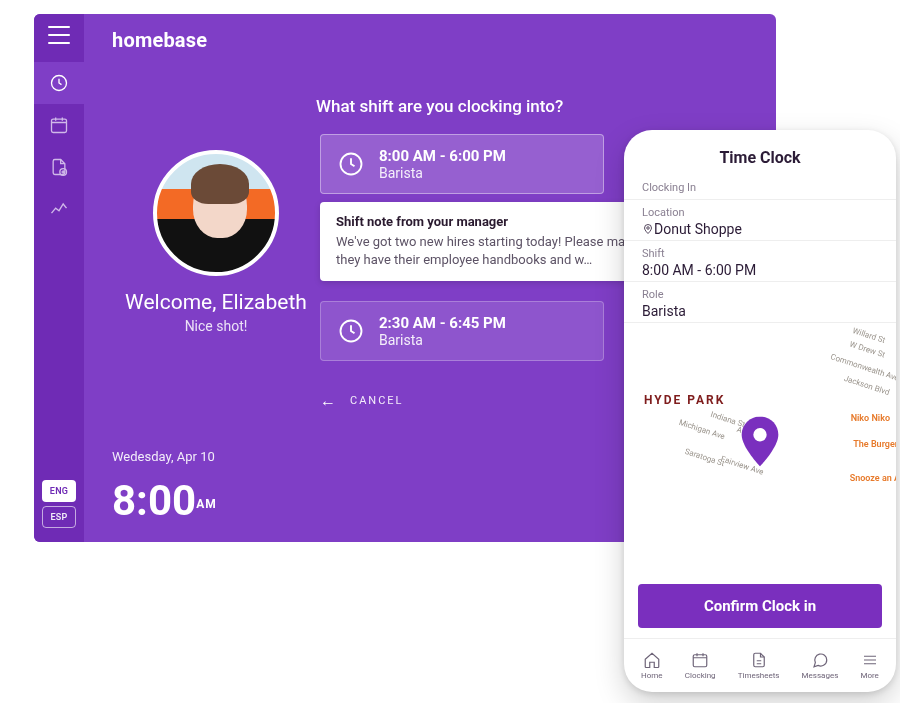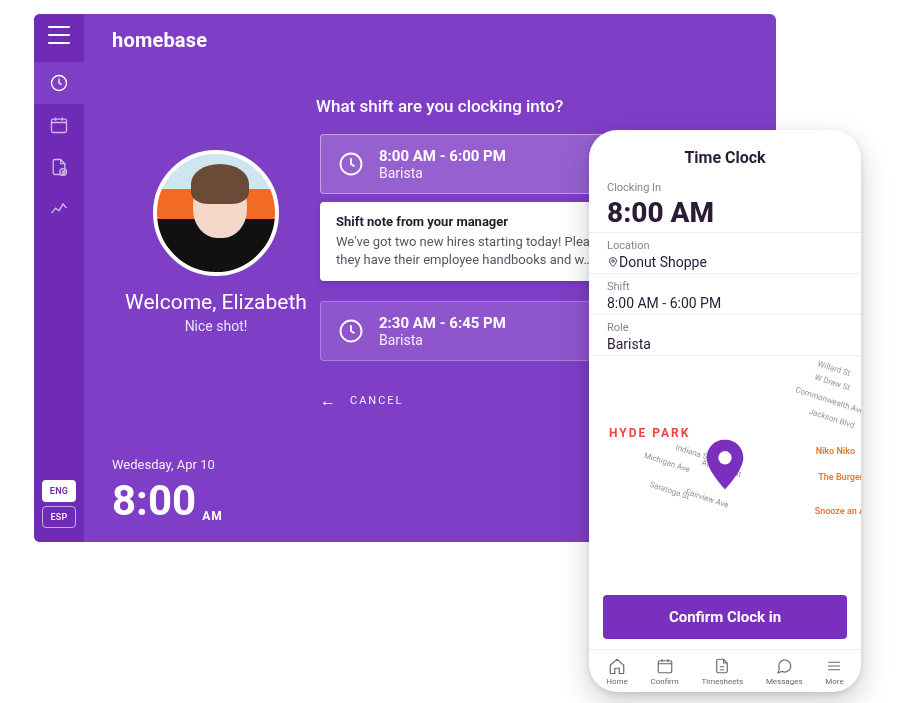--- a/index.html
+++ b/index.html
@@ -72,22 +72,22 @@
     position:absolute; left:34px; top:10px; width:58px;height:40px;
     background:#6b4a37; border-radius:50% 50% 30% 30%;
     z-index:1;
   }
   .welcome { margin-top:14px; font-size:21px; font-weight:400; }
   .subtext { margin-top:4px; font-size:14px; color:rgba(255,255,255,.85); }
 
   .clock-area {
     position:absolute; left:28px; bottom:20px;
   }
-  .date-line { font-size:13px; color:rgba(255,255,255,.9); margin-bottom:8px; }
-  .time-line { font-size:42px; font-weight:700; display:flex; align-items:flex-end; gap:6px; line-height:1; }
+  .date-line { font-size:13px; color:rgba(255,255,255,.9); margin-bottom:16px; }
+  .time-line { font-size:42px; font-weight:700; display:flex; align-items:center; gap:0; line-height:1; }
   .time-line .ampm { font-size:12px; font-weight:700; margin-top:6px; letter-spacing:1px; }
 
   .content-col { flex:1; padding: 34px 0 0 0; }
   .prompt { font-size:17px; font-weight:500; margin-bottom: 18px; margin-left:-4px; }
 
   .shift-card {
     background: rgba(255,255,255,.12);
     border:1px solid rgba(255,255,255,.25);
     border-radius:4px;
     display:flex; align-items:center; gap:14px;
@@ -112,21 +112,21 @@
   .note-card .ntitle { font-weight:700; font-size:13px; margin-bottom:4px; color:#2a1a2f; }
   .note-card .nbody  { color:#5d5366; line-height:1.4; }
 
   .cancel-row { display:flex; align-items:center; gap:14px; margin-top: 30px; margin-left:0; }
   .cancel-row .arrow { font-size:16px; }
   .cancel-row .lbl { font-size:11px; letter-spacing:2px; color:rgba(255,255,255,.9); }
 
   
   .phone {
     position:absolute;
-    left: 589px; top: 130px;
+    left: 624px; top: 130px;
     width: 272px; height: 562px;
     background:#fff;
     border-radius: 28px;
     box-shadow: 0 12px 30px rgba(0,0,0,.18), 0 2px 6px rgba(0,0,0,.12);
     overflow:hidden;
     display:flex; flex-direction:column;
   }
   .phone-header { text-align:center; font-size:16px; font-weight:700; padding:18px 0 8px; color:#2b1b36; }
   .section { padding: 6px 18px 3px; border-bottom:1px solid #eee; }
   .section:last-of-type{border-bottom:none;}
@@ -139,36 +139,36 @@
     flex:1; position:relative; background: #f0efed;
     background-image:
       linear-gradient(#e3e1dd 1px, transparent 1px),
       linear-gradient(90deg,#e3e1dd 1px, transparent 1px);
     background-size: 30px 30px;
     transform: rotate(-18deg) scale(1.4);
     transform-origin: center;
   }
   .map-wrap { flex:1; position:relative; overflow:hidden; min-height:160px;}
   .street-lbl { position:absolute; font-size:8px; color:#9a948c; white-space:nowrap; transform: rotate(18deg);}
-  .park-lbl { position:absolute; font-size:12px; font-weight:700; color:#ef4444; letter-spacing:2px; }
+  .park-lbl { position:absolute; font-size:12px; font-weight:700; color:#7f1d1d; letter-spacing:2px; }
   .poi-lbl { position:absolute; font-size:9px; font-weight:600; }
   .big-pin {
     position:absolute; left:50%; top:45%; transform:translate(-50%,-90%);
     color:#7a2fbe;
   }
   .big-pin svg{ width:40px;height:50px; fill:#7a2fbe; }
   .confirm-btn {
     position:absolute; left:14px; right:14px; bottom:10px;
     background:#7a2fbe; color:#fff;
     border-radius:4px; padding:13px 0; text-align:center;
     font-size:15px; font-weight:700;
   }
 
   .phone-nav {
-    height:43px; border-top:1px solid #eee;
+    height:54px; border-top:1px solid #eee;
     display:flex; justify-content:space-around; align-items:center;
     padding:4px 6px;
   }
   .nav-item { display:flex; flex-direction:column; align-items:center; gap:2px; color:#6e6478; }
   .nav-item svg{ width:18px;height:18px; stroke:#6e6478; fill:none; stroke-width:1.6;}
   .nav-item span{ font-size:8px; }
 </style>
 </head>
 <body>
 
@@ -267,21 +267,20 @@
       </div>
     </div>
   </div>
 </div>
 
 <div class="phone">
   <div class="phone-header">Time Clock</div>
 
   <div class="section">
     <div class="sec-label">Clocking In</div>
-    <div class="sec-val-lg">8:00 AM</div>
   </div>
   <div class="section">
     <div class="sec-label">Location</div>
     <div class="sec-val">
       <svg class="pin-ico" viewBox="0 0 24 24" stroke="#2b1b36" fill="none" stroke-width="1.6">
           <path d="M12 21s-7-6.5-7-11a7 7 0 1 1 14 0c0 4.5-7 11-7 11z"></path>
           <circle cx="12" cy="10" r="2.5"></circle>
         </svg>
       <span>Donut Shoppe</span>
     </div>
@@ -324,21 +323,21 @@
       <svg viewBox="0 0 24 24">
           <path d="M3 11l9-8 9 8v10a1 1 0 0 1-1 1h-5v-7h-6v7H4a1 1 0 0 1-1-1z"></path>
         </svg>
       <span>Home</span>
     </div>
     <div class="nav-item">
       <svg viewBox="0 0 24 24">
           <rect x="3" y="5" width="18" height="16" rx="2"></rect>
           <path d="M3 9h18M8 3v4M16 3v4"></path>
         </svg>
-      <span>Confirm</span>
+      <span>Clocking</span>
     </div>
     <div class="nav-item">
       <svg viewBox="0 0 24 24">
           <path d="M14 3H7a2 2 0 0 0-2 2v14a2 2 0 0 0 2 2h10a2 2 0 0 0 2-2V8z"></path>
           <path d="M14 3v5h5M9 13h6M9 17h6"></path>
         </svg>
       <span>Timesheets</span>
     </div>
     <div class="nav-item">
       <svg viewBox="0 0 24 24">

